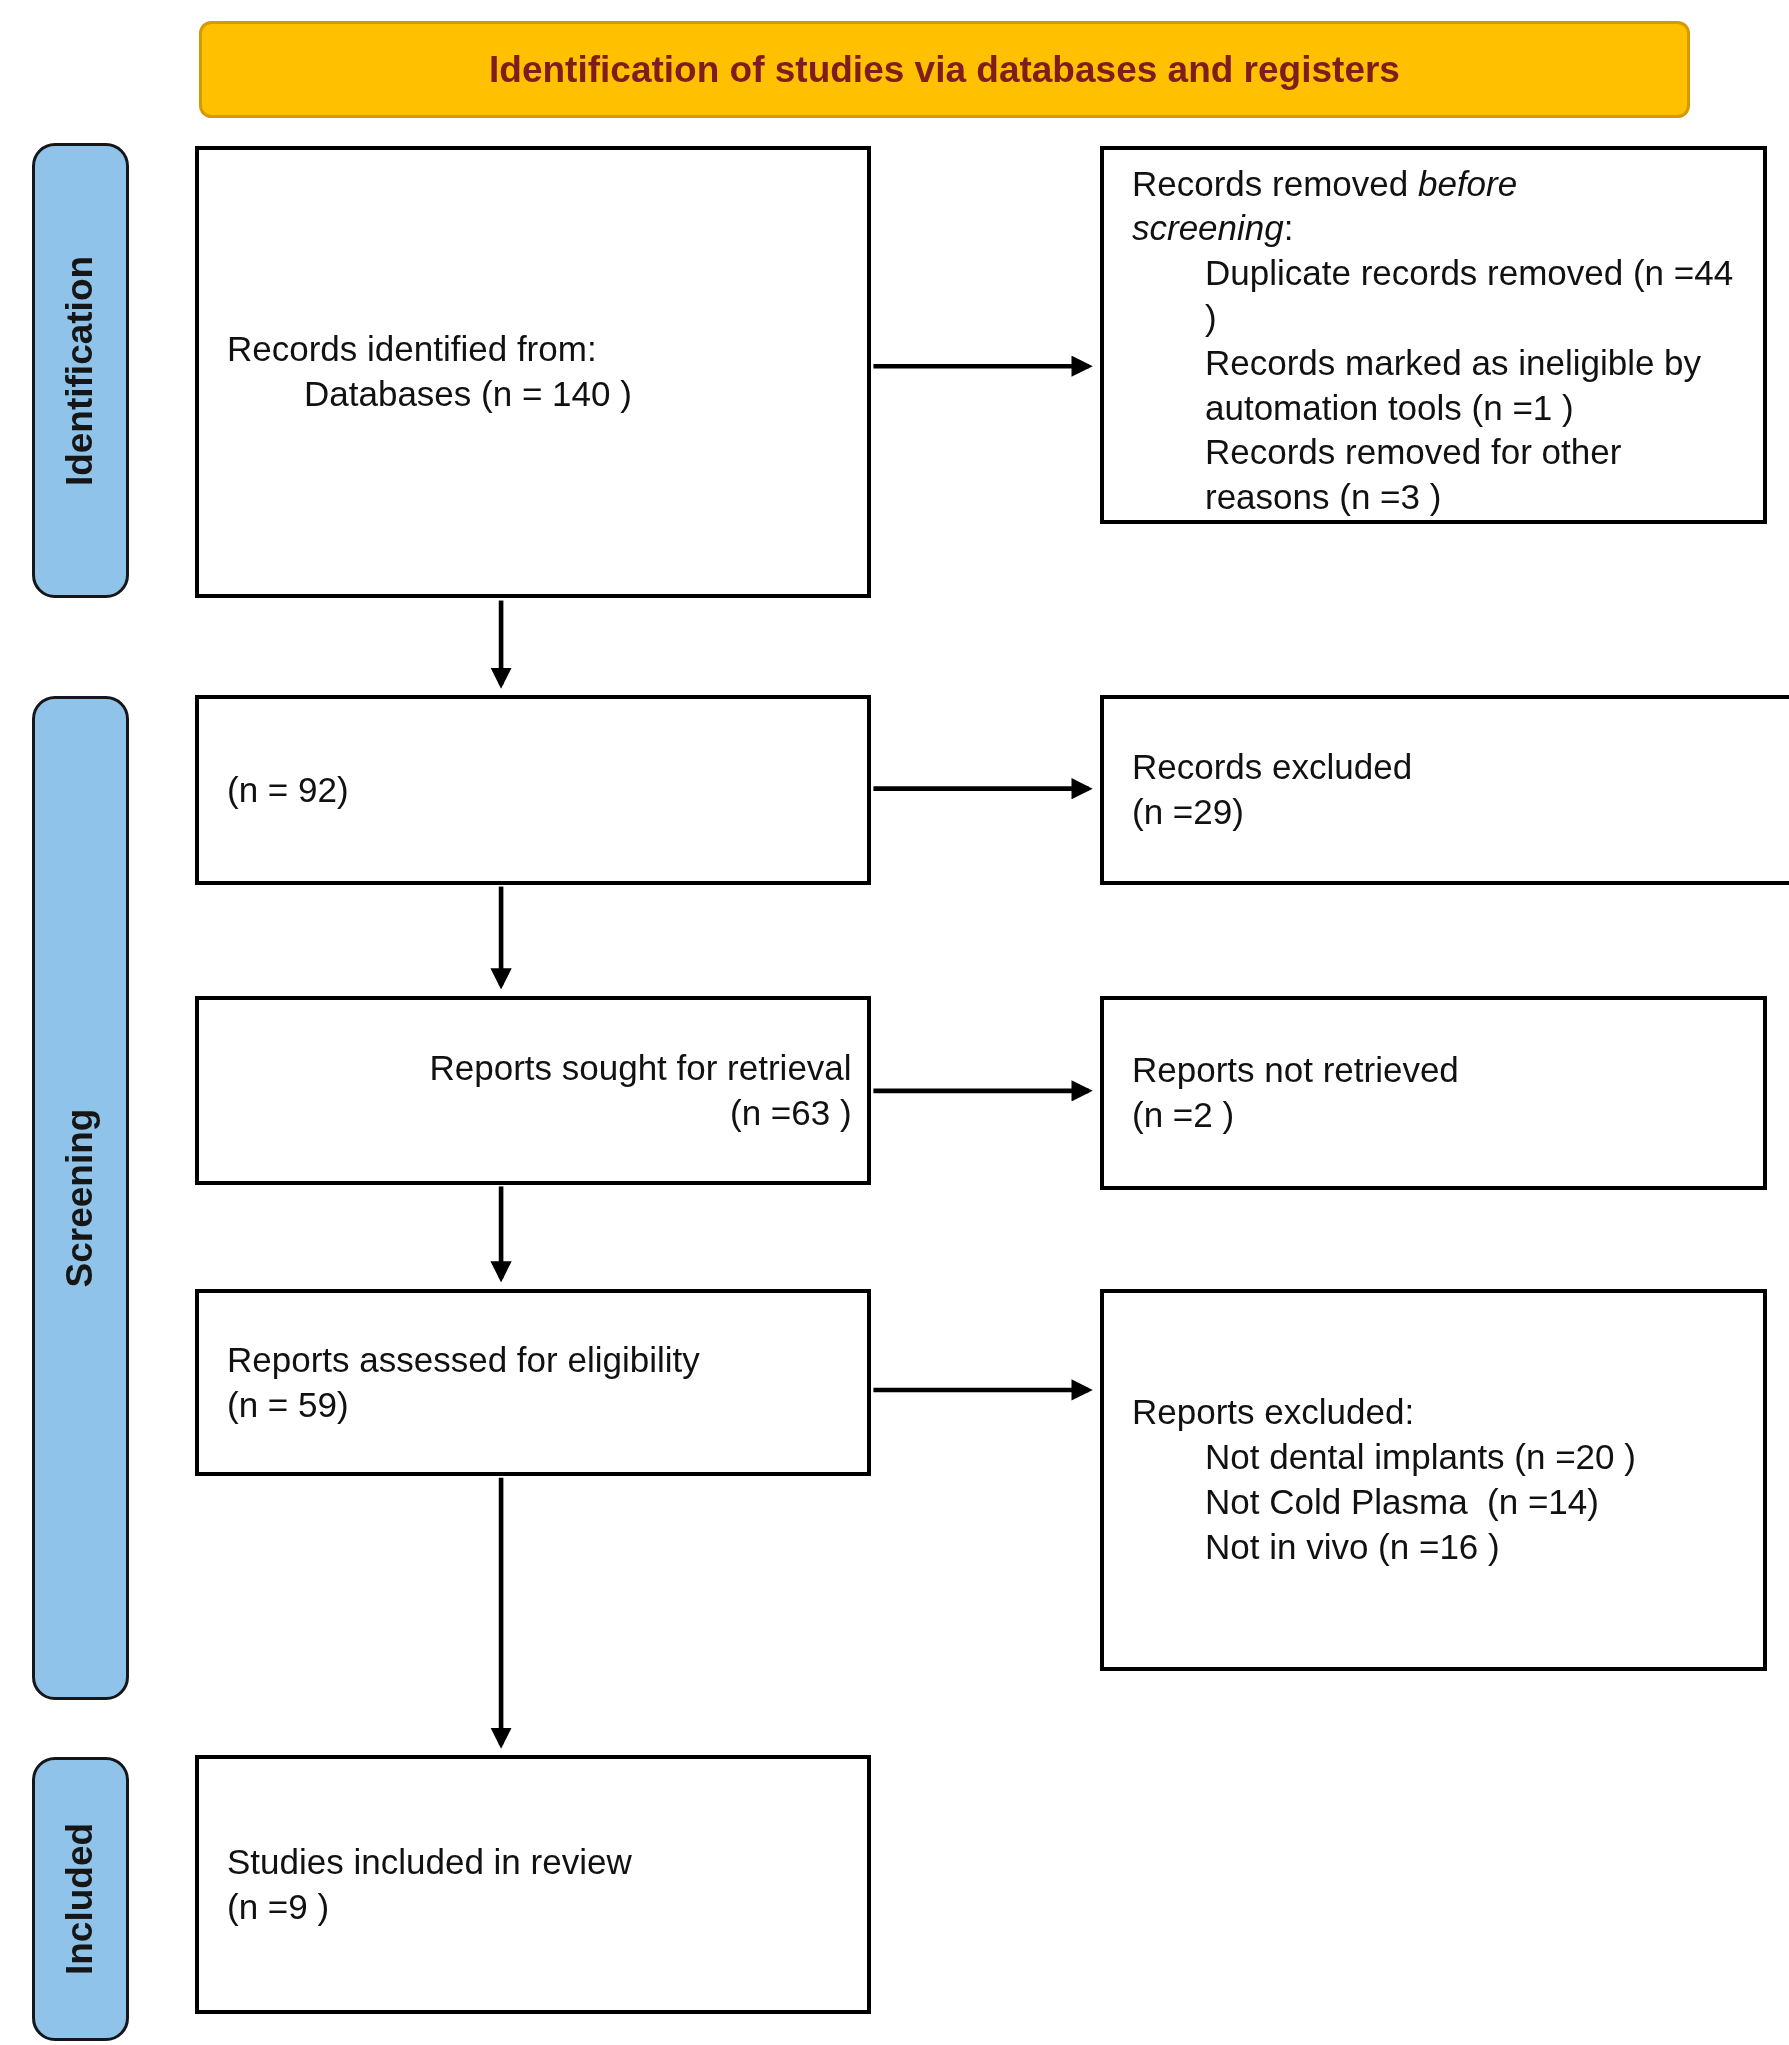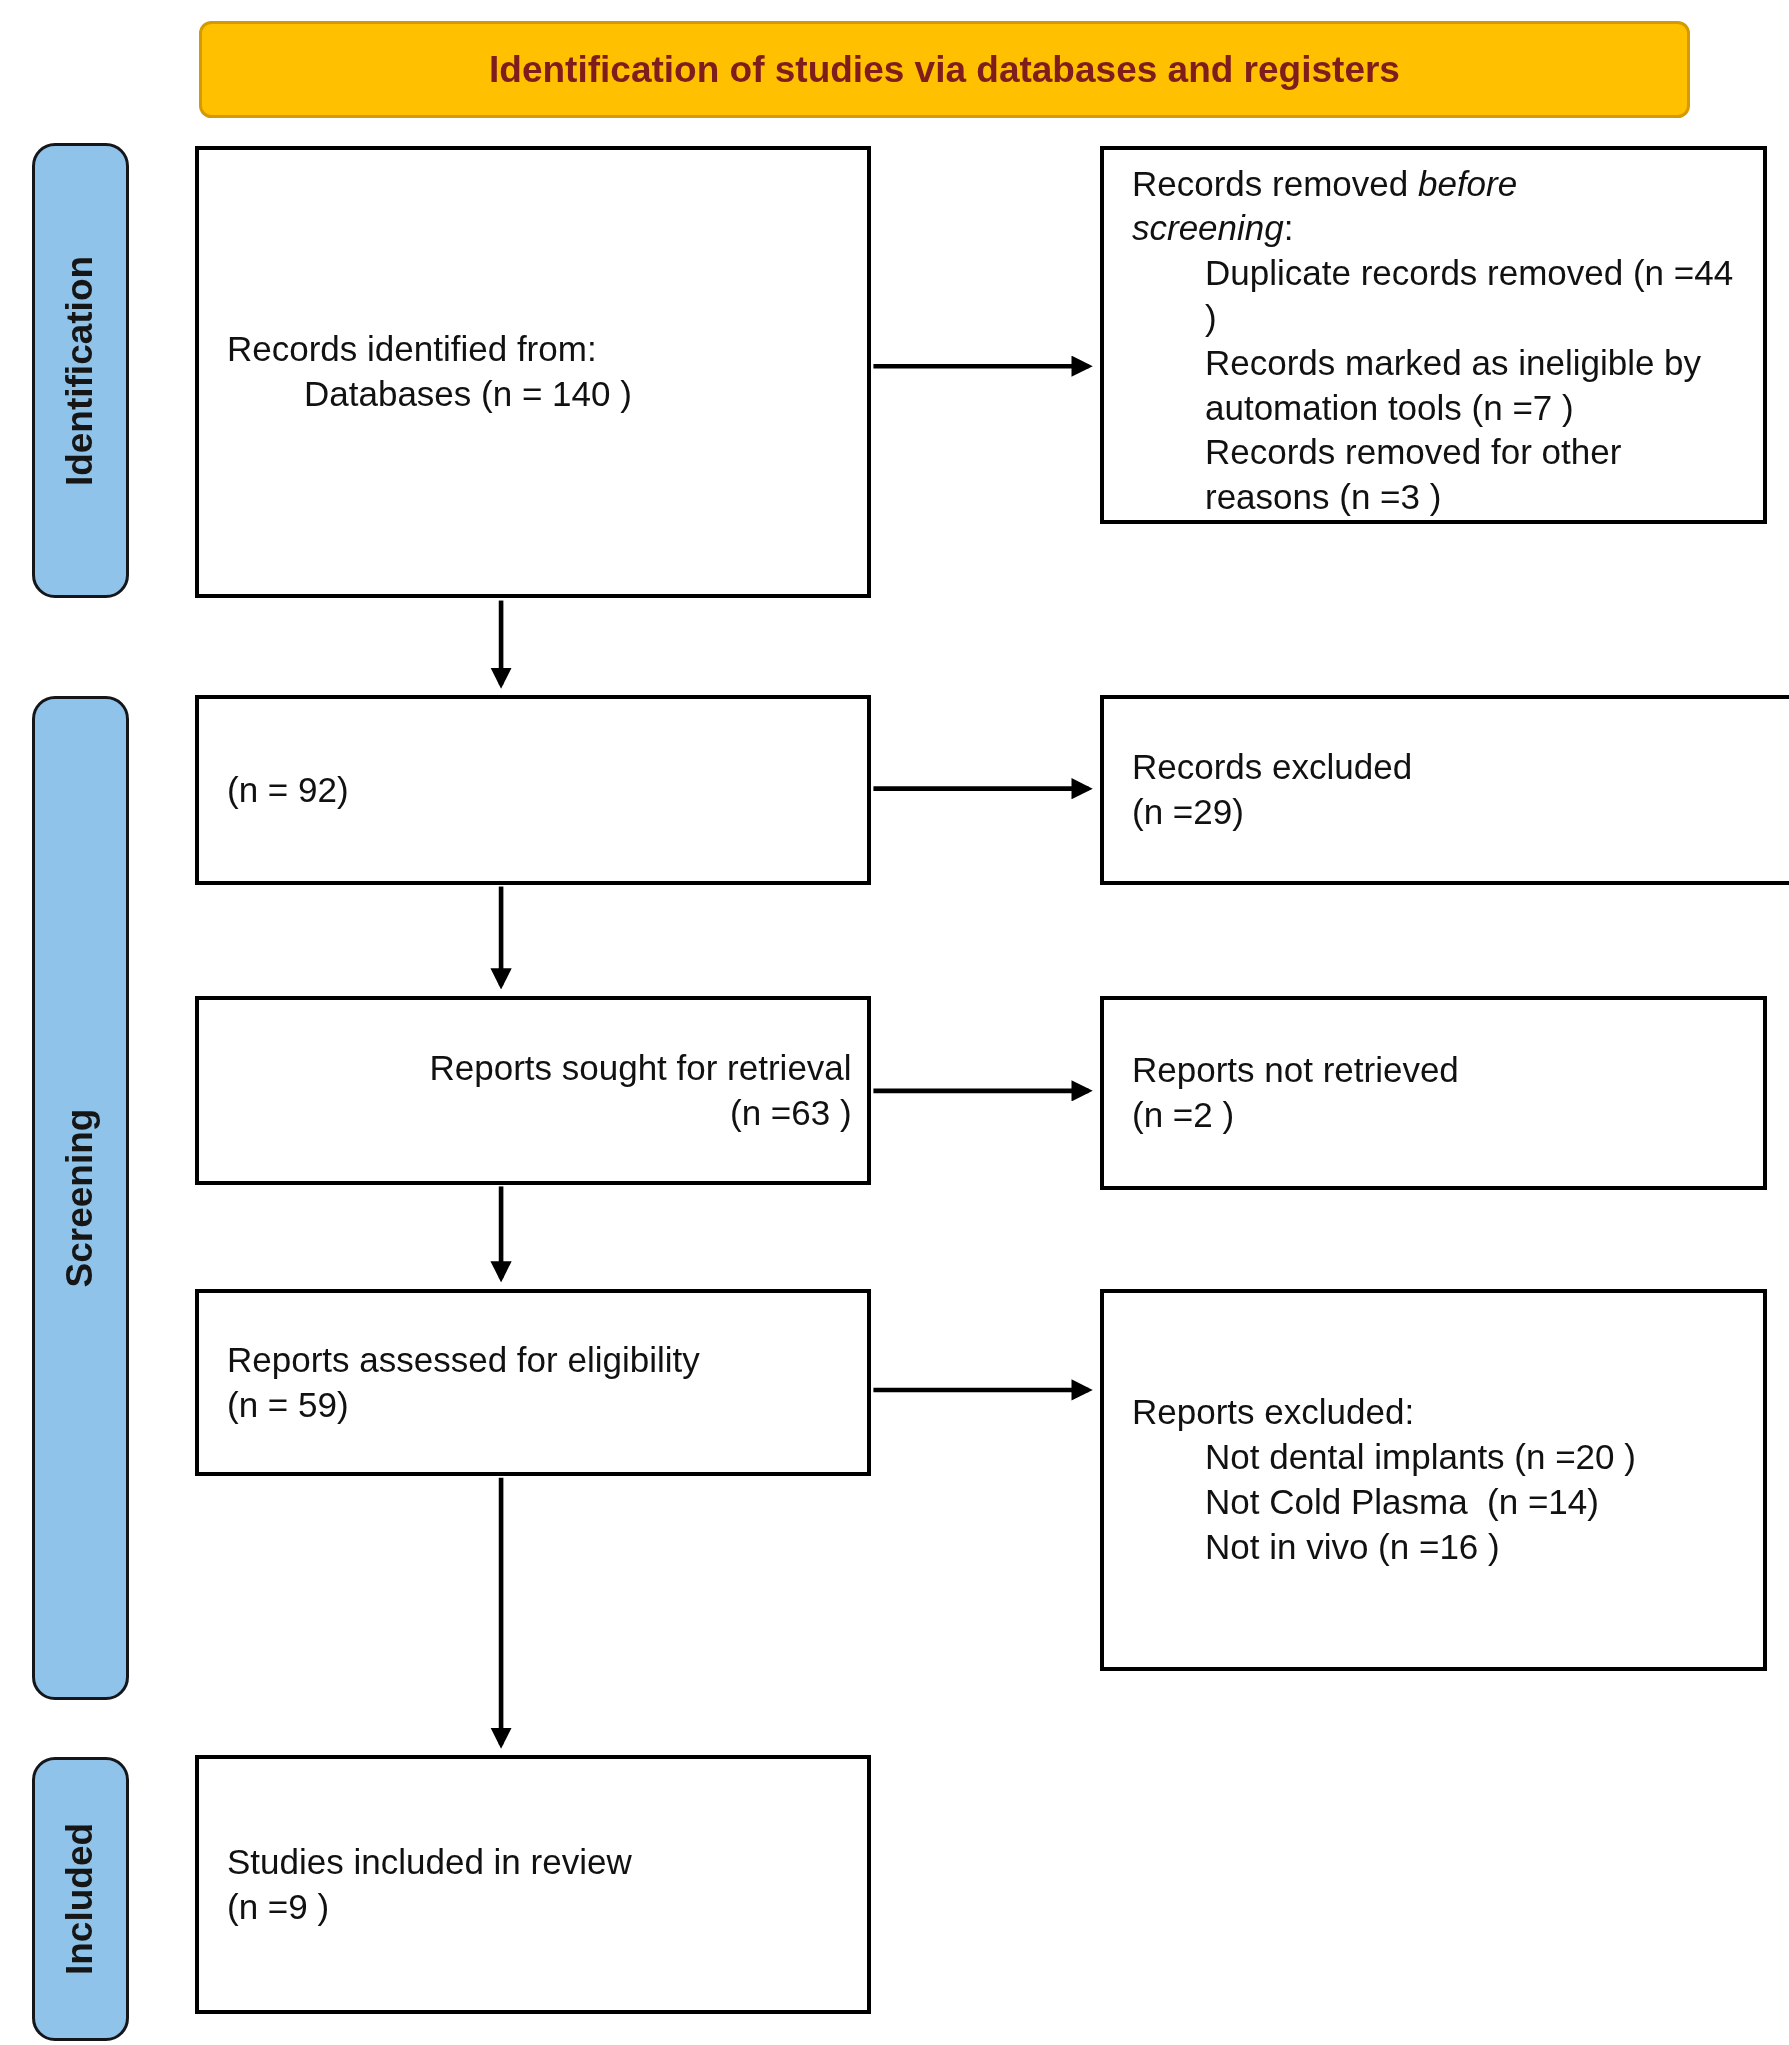--- a/index.html
+++ b/index.html
@@ -68,21 +68,21 @@
   </div>
 
   <div class="box" style="left:195px;top:146px;width:676px;height:452px;">
     <div class="line">Records identified from:</div>
     <div class="line indent">Databases (n = 140 )</div>
   </div>
 
   <div class="box top-align" style="left:1100px;top:146px;width:667px;height:378px;justify-content:flex-end;">
     <div class="intro"><span>Records removed </span><em>before screening</em><span>:</span></div>
     <div class="item">Duplicate records removed (n =44 )</div>
-    <div class="item">Records marked as ineligible by automation tools (n =7 )</div>
+    <div class="item">Records marked as ineligible by automation tools (n =1 )</div>
     <div class="item">Records removed for other reasons (n =3 )</div>
   </div>
 
   <div class="box" style="left:195px;top:695px;width:676px;height:190px;">
     <div class="line">(n = 92)</div>
   </div>
   <div class="box" style="left:1100px;top:695px;width:709px;height:190px;">
     <div class="line">Records excluded</div>
     <div class="line">(n =29)</div>
   </div>

